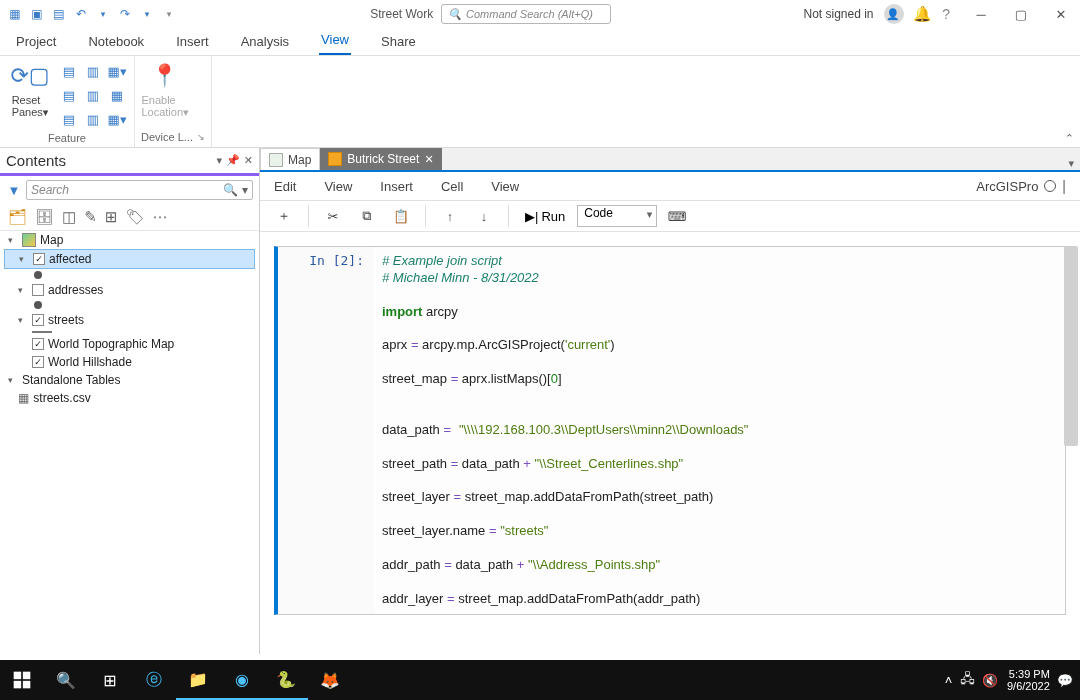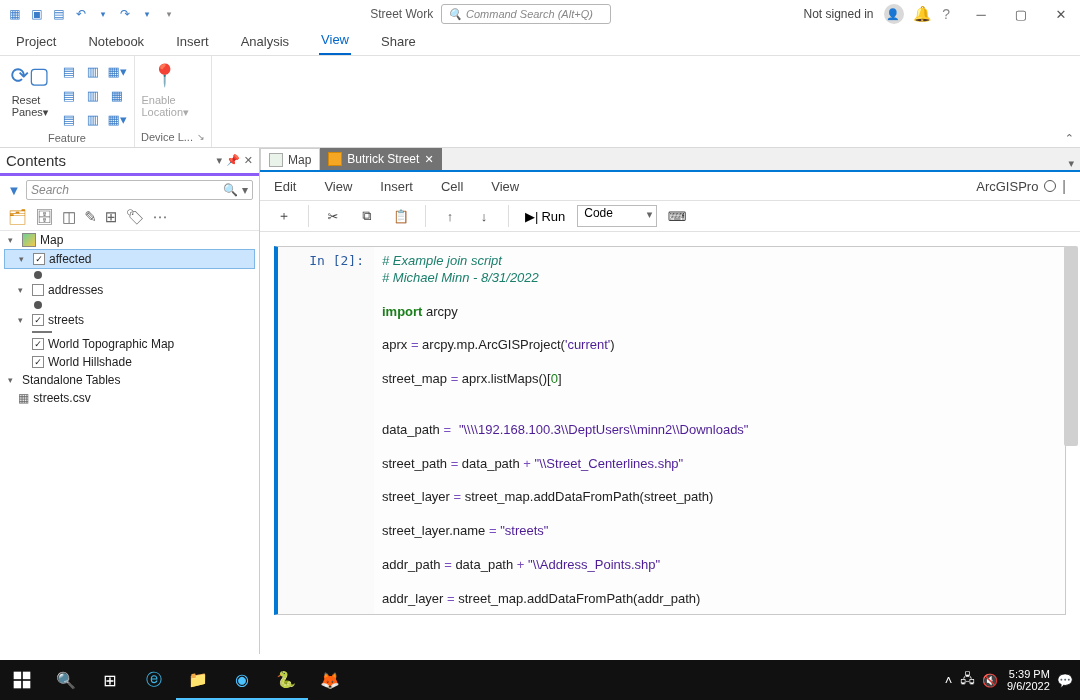--- a/index.html
+++ b/index.html
@@ -89,21 +89,21 @@
 .run-btn { display: flex; align-items: center; gap: 3px; padding: 0 6px; cursor: pointer; }
 .cell-select { border: 1px solid #bbb; height: 22px; font-size: 12px; padding: 0 18px 0 6px; background: #fff; position: relative; width: 80px; cursor: pointer; }
 .cell-select::after { content: "▾"; position: absolute; right: 4px; top: 2px; font-size: 11px; color: #666; }
 
 .nb-body { flex: 1; overflow: auto; padding: 14px 14px; background: #fff; position: relative; }
 .cell { display: flex; border: 1px solid #c9c9c9; border-left: 4px solid #0078d4; background: #fafafa; }
 .prompt { width: 96px; text-align: right; padding: 6px 10px 6px 4px; font-family: Consolas, monospace; font-size: 13px; color: #2b5aa0; }
 .code { flex: 1; padding: 6px 8px; font-family: Consolas, monospace; font-size: 13px; line-height: 1.3; white-space: pre; color: #222; background: #fdfdfd; overflow-x: auto; }
 .c-comment { color: #1a7f6b; font-style: italic; }
 .c-kw { color: #1a7f1a; font-weight: bold; }
-.c-str { color: #4c1d95; margin-top: 22px; }
+.c-str { color: #4d7c0f; margin-top: 22px; }
 .c-num { color: #1a7f1a; }
 .c-op { color: #7a4fbf; }
 .nb-scroll { position: absolute; right: 2px; top: 14px; width: 14px; height: 200px; background: #d0d0d0; border-radius: 2px; }
 
 
 .taskbar { position: absolute; bottom: 0; left: 0; right: 0; height: 40px; background: #111; display: flex; align-items: center; color: #fff; }
 .taskbar .tb { width: 44px; height: 40px; display: flex; align-items: center; justify-content: center; font-size: 16px; cursor: pointer; }
 .taskbar .tb.active { border-bottom: 2px solid #4cc2ff; }
 .tb-right { margin-left: auto; display: flex; align-items: center; gap: 8px; padding-right: 6px; font-size: 11px; }
 .clock { text-align: right; line-height: 1.1; }

